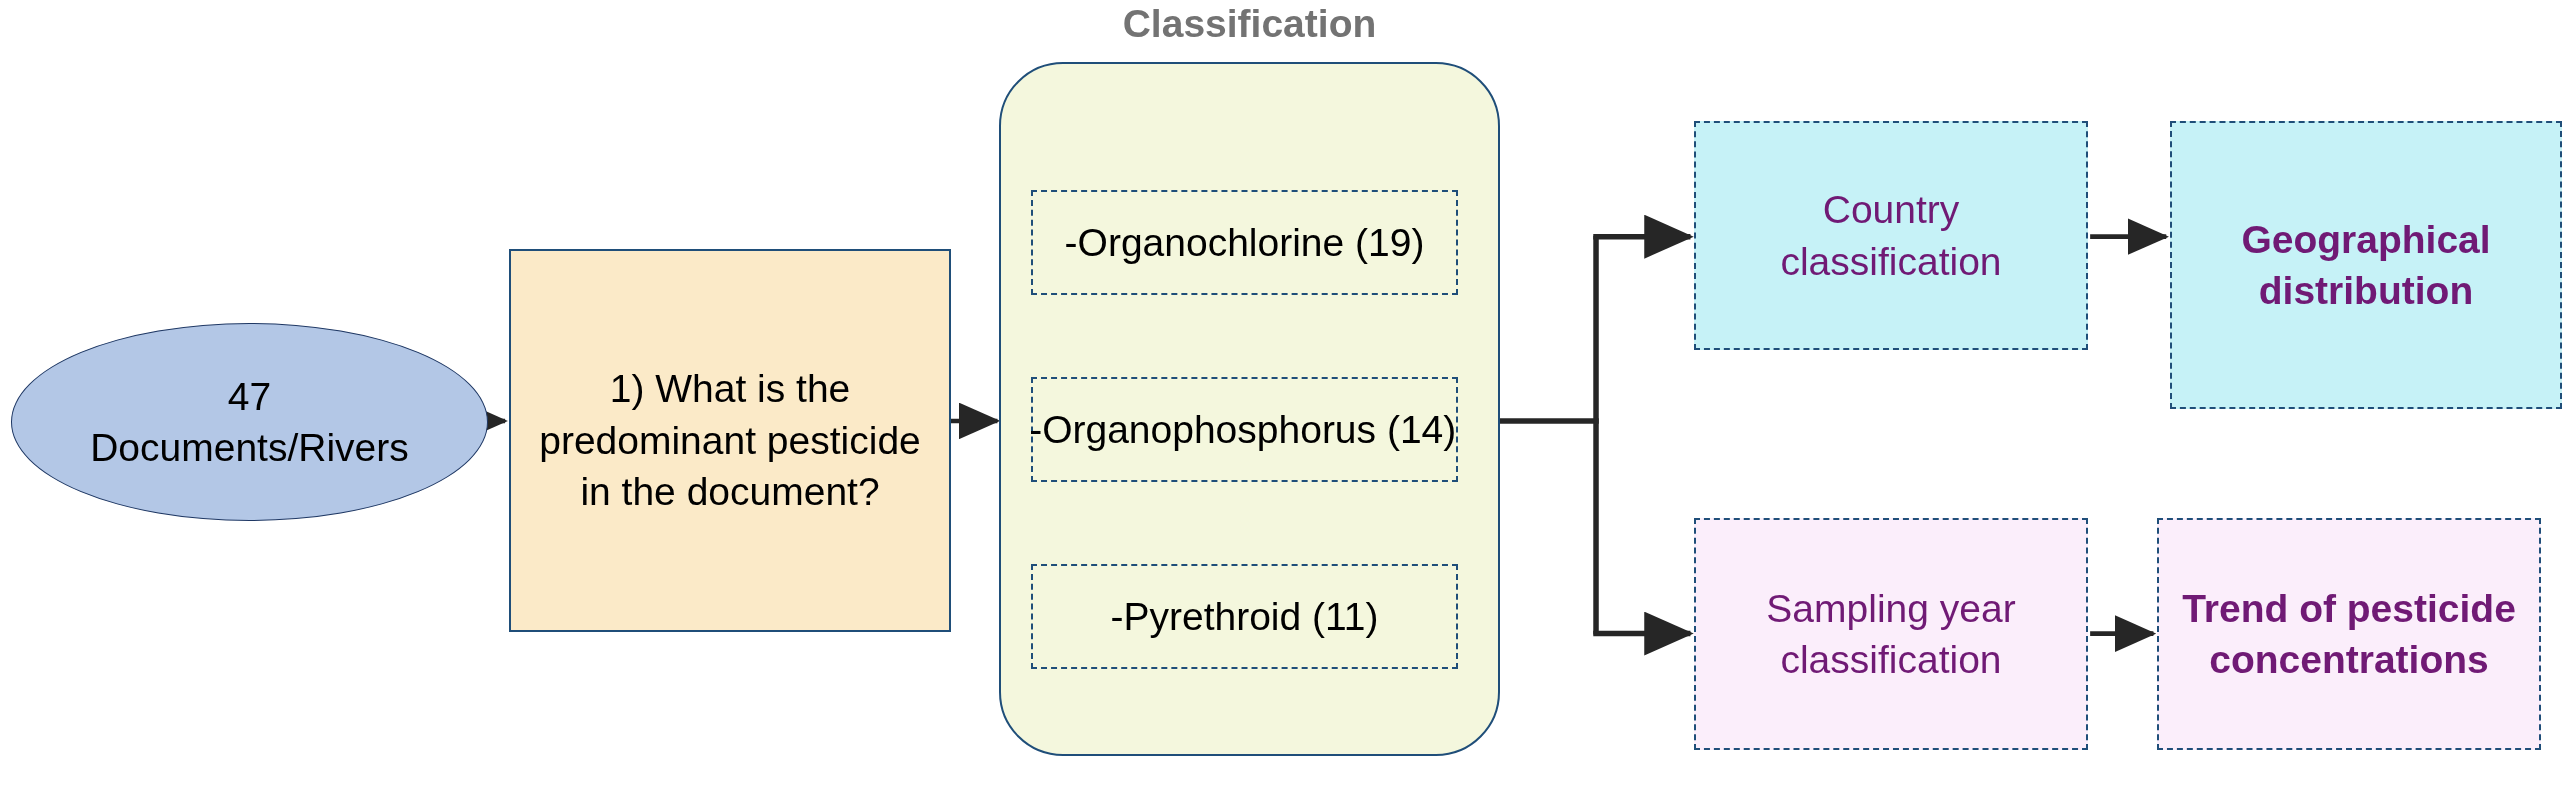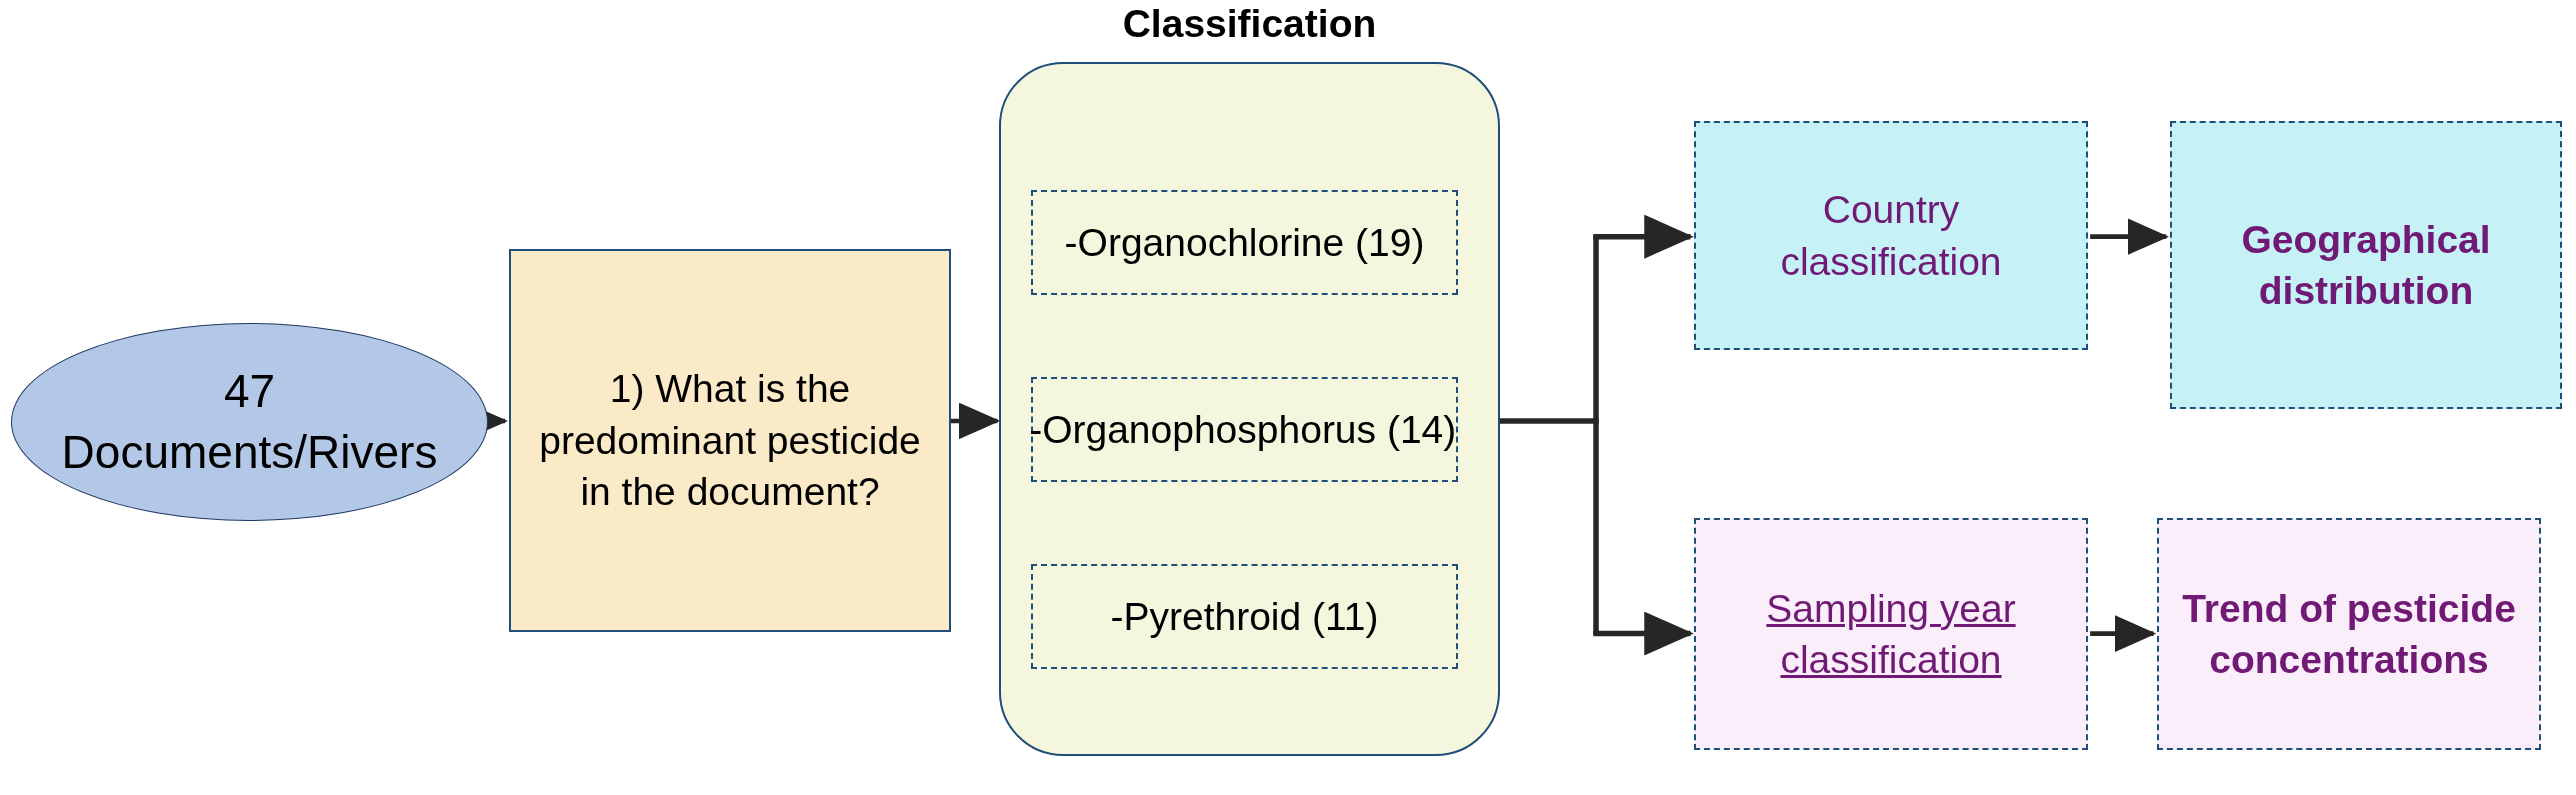--- a/index.html
+++ b/index.html
@@ -30,21 +30,21 @@
 
   
   #source-ellipse {
     left: 11px;
     top: 323px;
     width: 477px;
     height: 198px;
     border-radius: 50%;
     background: #b3c7e6;
     border: 1.8px solid #1f3864;
-    font-size: 46px;
+    font-size: 39px;
   }
 
   
   #question-box {
     left: 509px;
     top: 249px;
     width: 442px;
     height: 383px;
     background: #fbeac8;
     border: 2.8px solid #1f4e79;
@@ -54,21 +54,21 @@
 
   
   #classification-title {
     position: absolute;
     left: 999px;
     top: 0px;
     width: 501px;
     text-align: center;
     font-size: 39px;
     font-weight: bold;
-    color: #000000;
+    color: #737373;
     line-height: 1.25;
   }
   #classification-container {
     position: absolute;
     left: 999px;
     top: 62px;
     width: 501px;
     height: 694px;
     box-sizing: border-box;
     background: #f4f7dd;
@@ -108,21 +108,21 @@
     border: 2.8px dashed #1f4e79;
     line-height: 1.32;
     padding: 0 14.7px;
   }
   .outcome-box.cyan { background: #c6f2f7; }
   .outcome-box.pink { background: #fbeefb; }
   .outcome-box.bold { font-weight: bold; }
 
   #country-classification-box { left: 1694px; top: 121px; width: 394px; height: 229px; }
   #geographical-distribution-box { left: 2170px; top: 121px; width: 392px; height: 288px; }
-  #sampling-year-box { left: 1694px; top: 518px; width: 394px; height: 232px; text-decoration: underline; }
+  #sampling-year-box { left: 1694px; top: 518px; width: 394px; height: 232px; }
   #trend-box { left: 2157px; top: 518px; width: 384px; height: 232px; }
 
   
   #connectors {
     position: absolute;
     left: 0;
     top: 0;
     width: 2576px;
     height: 796px;
     pointer-events: none;

